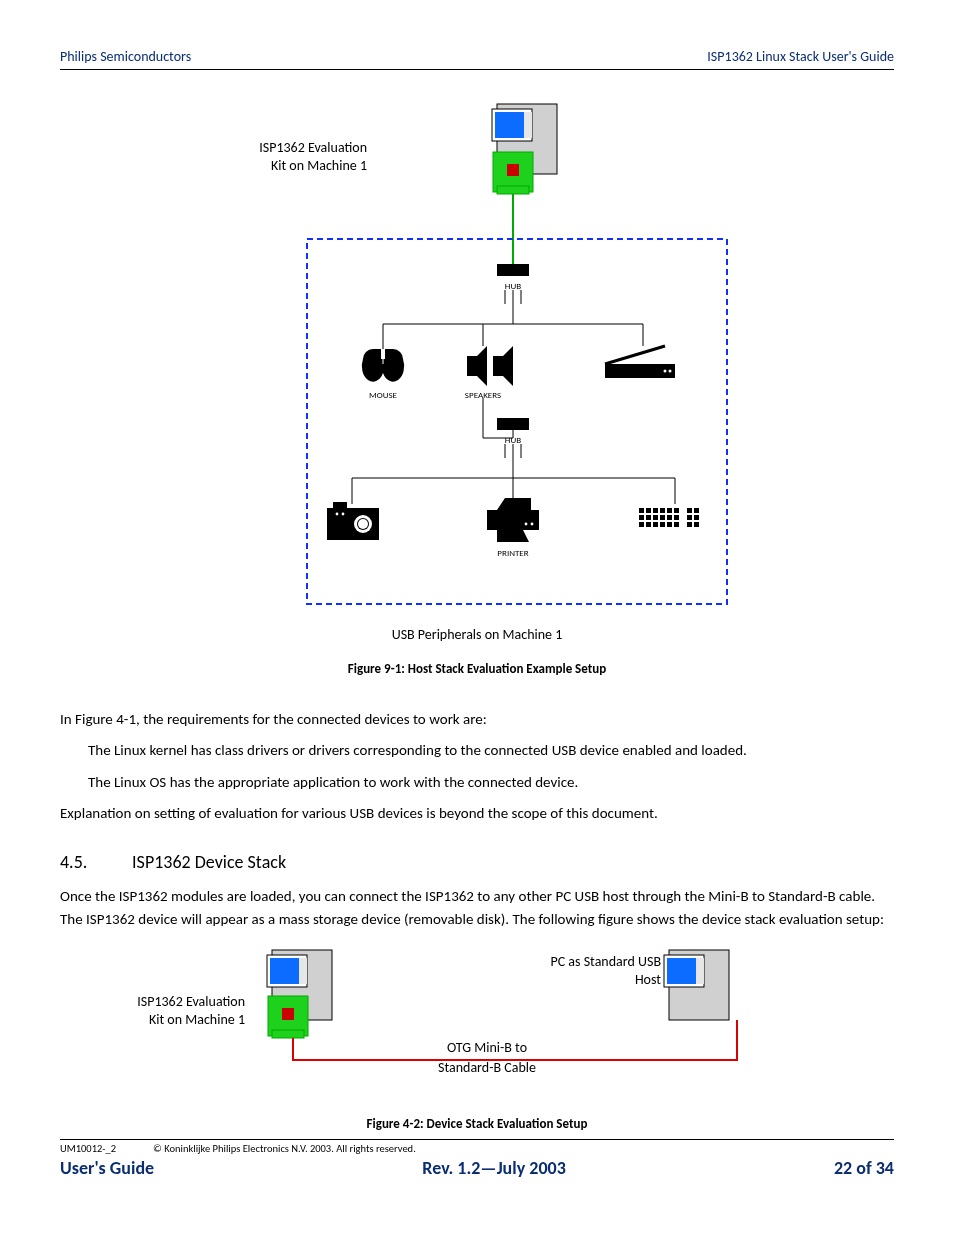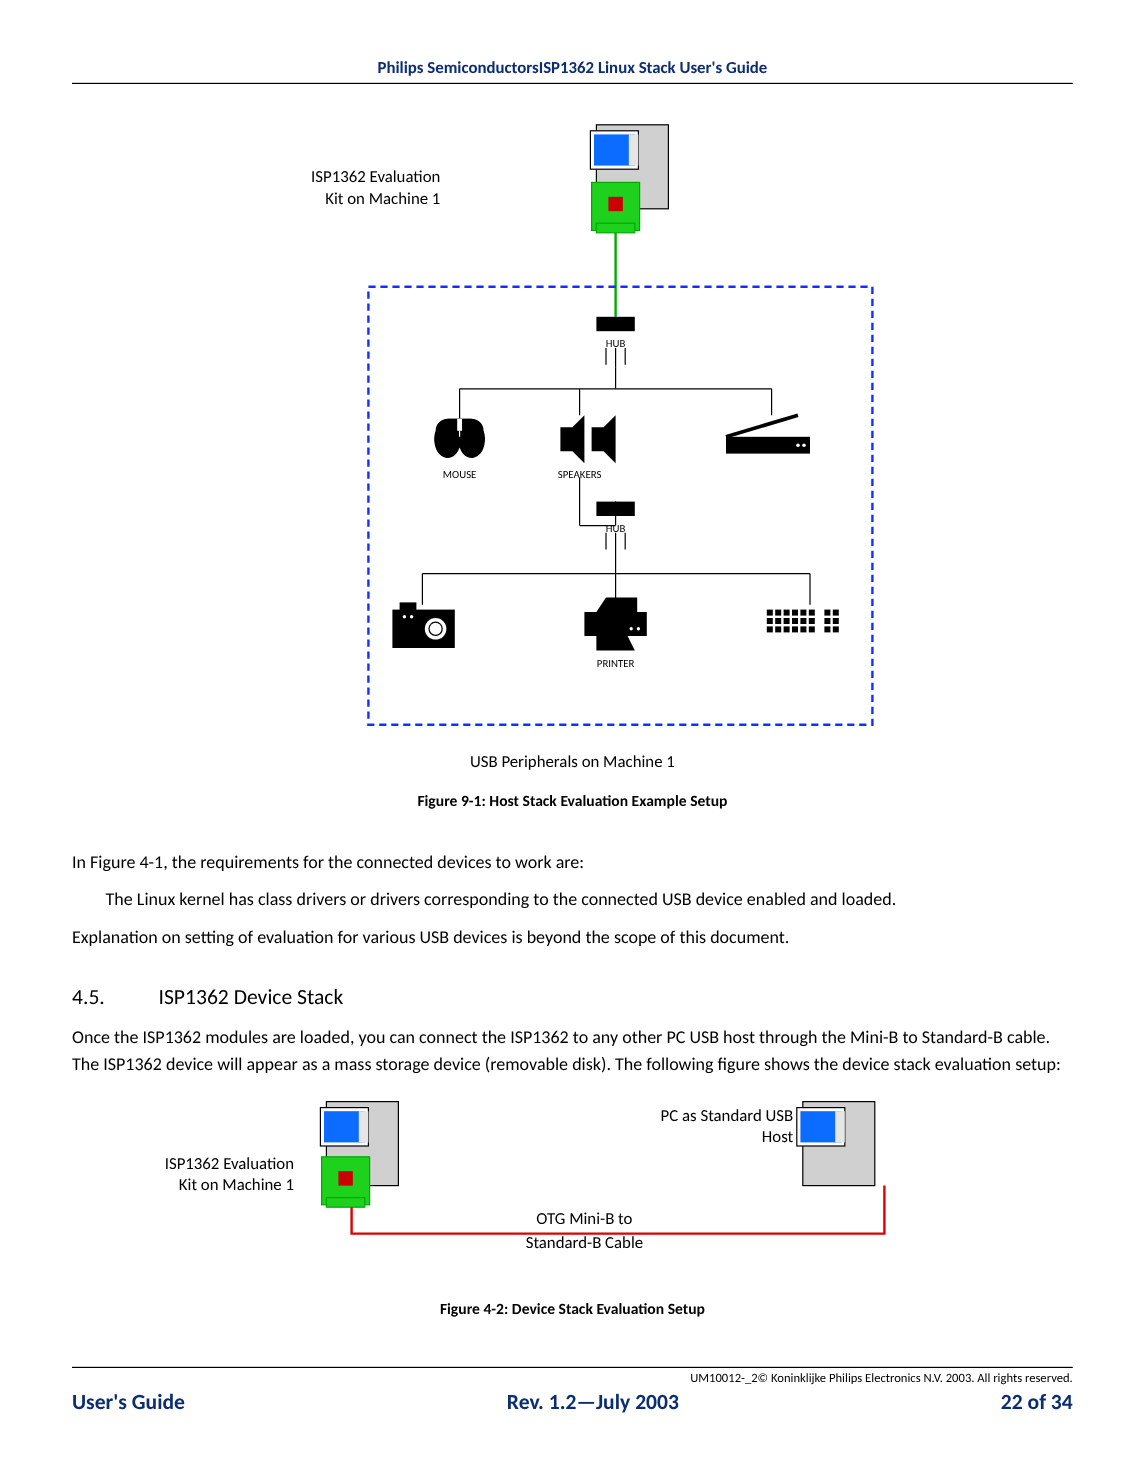--- a/index.html
+++ b/index.html
@@ -9,23 +9,23 @@
     background: white;
     font-family: "Gill Sans", "Gill Sans MT", "Trebuchet MS", Calibri, sans-serif;
     color: #000;
     position: relative;
   }
   .page-content {
     padding: 48px 60px 0 60px;
   }
   .header-row {
     display: flex;
-    justify-content: center;
+    justify-content: space-between;
     font-size: 14px;
-    font-weight: bold;
+    font-weight: normal;
     color: #0b2e73;
     border-bottom: 1px solid #000;
     padding-bottom: 4px;
     margin-bottom: 24px;
   }
   .figure-area {
     text-align: center;
     margin-bottom: 18px;
   }
   .figure-svg-wrap {
@@ -64,23 +64,24 @@
   .footer {
     position: absolute;
     left: 60px;
     right: 60px;
     bottom: 56px;
     border-top: 1px solid #000;
     padding-top: 2px;
   }
   .footer-top {
     display: flex;
-    justify-content: flex-end;
+    justify-content: flex-start;
     font-size: 10.5px;
     color: #000;
+    gap: 37px;
   }
   .footer-bottom {
     display: flex;
     justify-content: space-between;
     font-size: 18px;
     font-weight: bold;
     color: #0b2e73;
     margin-top: 2px;
   }
   text { font-family: "Gill Sans","Gill Sans MT","Trebuchet MS",Calibri,sans-serif; }
@@ -221,20 +222,21 @@
           </g>
         </g>
       </svg>
     </div>
     <div class="caption">USB Peripherals on Machine 1</div>
     <div class="fig-title">Figure 9-1: Host Stack Evaluation Example Setup</div>
   </div>
 
   <p class="body-text">In Figure 4-1, the requirements for the connected devices to work are:</p>
   <p class="body-text indent">The Linux kernel has class drivers or drivers corresponding to the connected USB device enabled and loaded.</p>
+  <p class="body-text indent">The Linux OS has the appropriate application to work with the connected device.</p>
   <p class="body-text">Explanation on setting of evaluation for various USB devices is beyond the scope of this document.</p>
 
   <h2 class="section-heading">
     <span class="section-num">4.5.</span>
     <span>ISP1362 Device Stack</span>
   </h2>
 
   <p class="body-text">Once the ISP1362 modules are loaded, you can connect the ISP1362 to any other PC USB host through the Mini-B to Standard-B cable. The ISP1362 device will appear as a mass storage device (removable disk). The following figure shows the device stack evaluation setup:</p>
 
   <div class="fig2-wrap">

